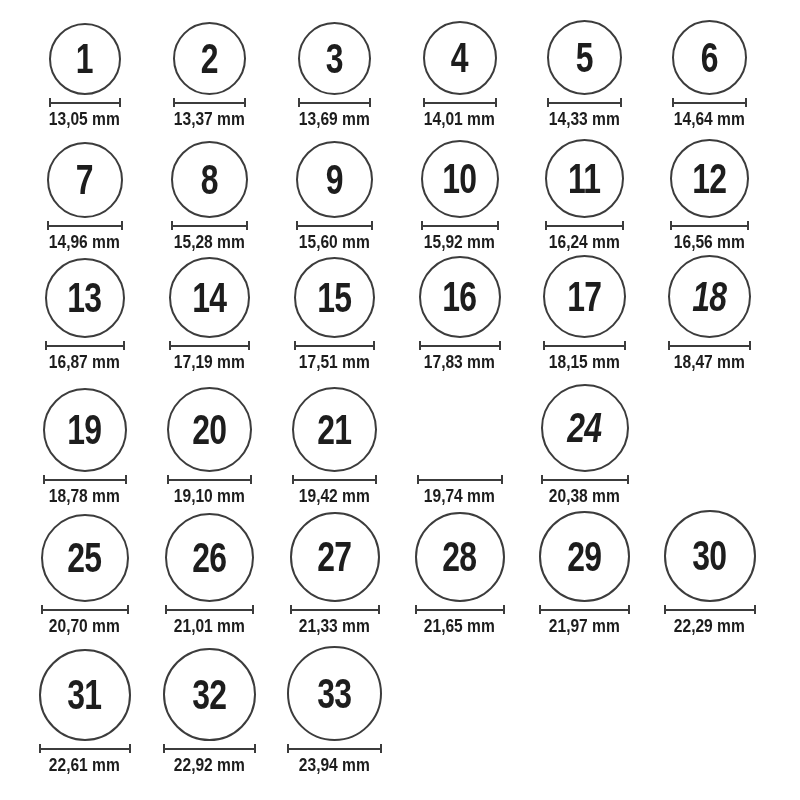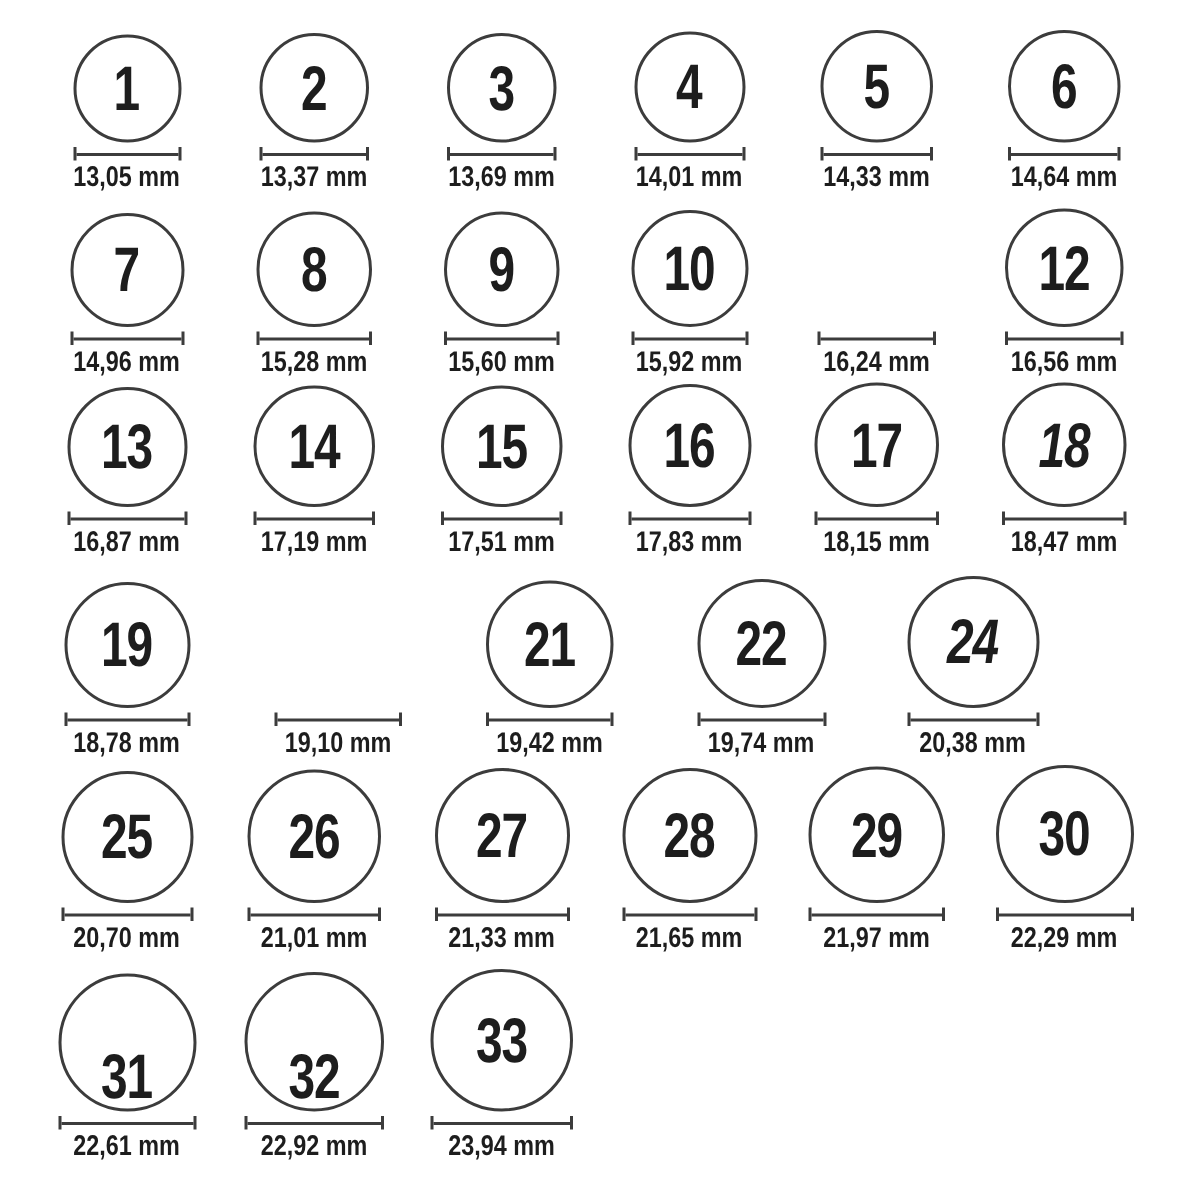--- a/index.html
+++ b/index.html
@@ -16,21 +16,21 @@
     overflow: hidden;
   }
   .row {
     display: flex;
     align-items: flex-end;
     padding-left: 22px;
   }
   .row:nth-child(1) { margin-top: 20px; }
   .row:nth-child(2) { margin-top: 10px; }
   .row:nth-child(3) { margin-top: 3px;  }
-  .row:nth-child(4) { margin-top: 12px; gap: 16px; }
+  .row:nth-child(4) { margin-top: 12px; }
   .row:nth-child(5) { margin-top: 4px;  }
   .row:nth-child(6) { margin-top: 10px; }
   .cell {
     width: 125px;
     display: flex;
     flex-direction: column;
     align-items: center;
   }
   .circle {
     box-sizing: border-box;
@@ -148,20 +148,23 @@
     <div class="label">15,60 mm</div>
   </div>
       <div class="cell">
     <div class="circle" style="width: 78px; height: 78px;">
       <span class="num">10</span>
     </div>
     <div class="measure" style="width: 78px;"></div>
     <div class="label">15,92 mm</div>
   </div>
       <div class="cell">
+    <div class="circle" style="width: 79px; height: 79px;">
+      <span class="num">11</span>
+    </div>
     <div class="measure" style="width: 79px;"></div>
     <div class="label">16,24 mm</div>
   </div>
       <div class="cell">
     <div class="circle" style="width: 79px; height: 79px;">
       <span class="num">12</span>
     </div>
     <div class="measure" style="width: 79px;"></div>
     <div class="label">16,56 mm</div>
   </div>
@@ -212,34 +215,34 @@
     </div>
     <div class="row">
       <div class="cell">
     <div class="circle" style="width: 84px; height: 84px;">
       <span class="num">19</span>
     </div>
     <div class="measure" style="width: 84px;"></div>
     <div class="label">18,78 mm</div>
   </div>
       <div class="cell">
+    <div class="circle" style="width: 85px; height: 85px;">
+      <span class="num">20</span>
+    </div>
     <div class="measure" style="width: 85px;"></div>
     <div class="label">19,10 mm</div>
   </div>
       <div class="cell">
     <div class="circle" style="width: 85px; height: 85px;">
       <span class="num">21</span>
     </div>
     <div class="measure" style="width: 85px;"></div>
     <div class="label">19,42 mm</div>
   </div>
       <div class="cell">
-    <div class="circle" style="width: 86px; height: 86px;">
-      <span class="num">22</span>
-    </div>
     <div class="measure" style="width: 86px;"></div>
     <div class="label">19,74 mm</div>
   </div>
       <div class="cell">
     <div class="circle" style="width: 88px; height: 88px; font-style: italic;">
       <span class="num">24</span>
     </div>
     <div class="measure" style="width: 88px;"></div>
     <div class="label">20,38 mm</div>
   </div>
@@ -283,28 +286,28 @@
       <div class="cell">
     <div class="circle" style="width: 92px; height: 92px;">
       <span class="num">30</span>
     </div>
     <div class="measure" style="width: 92px;"></div>
     <div class="label">22,29 mm</div>
   </div>
     </div>
     <div class="row">
       <div class="cell">
-    <div class="circle" style="width: 92px; height: 92px; align-items: flex-end;">
+    <div class="circle" style="width: 92px; height: 92px;">
       <span class="num">31</span>
     </div>
     <div class="measure" style="width: 92px;"></div>
     <div class="label">22,61 mm</div>
   </div>
       <div class="cell">
-    <div class="circle" style="width: 93px; height: 93px; align-items: flex-end;">
+    <div class="circle" style="width: 93px; height: 93px;">
       <span class="num">32</span>
     </div>
     <div class="measure" style="width: 93px;"></div>
     <div class="label">22,92 mm</div>
   </div>
       <div class="cell">
     <div class="circle" style="width: 95px; height: 95px;">
       <span class="num">33</span>
     </div>
     <div class="measure" style="width: 95px;"></div>

